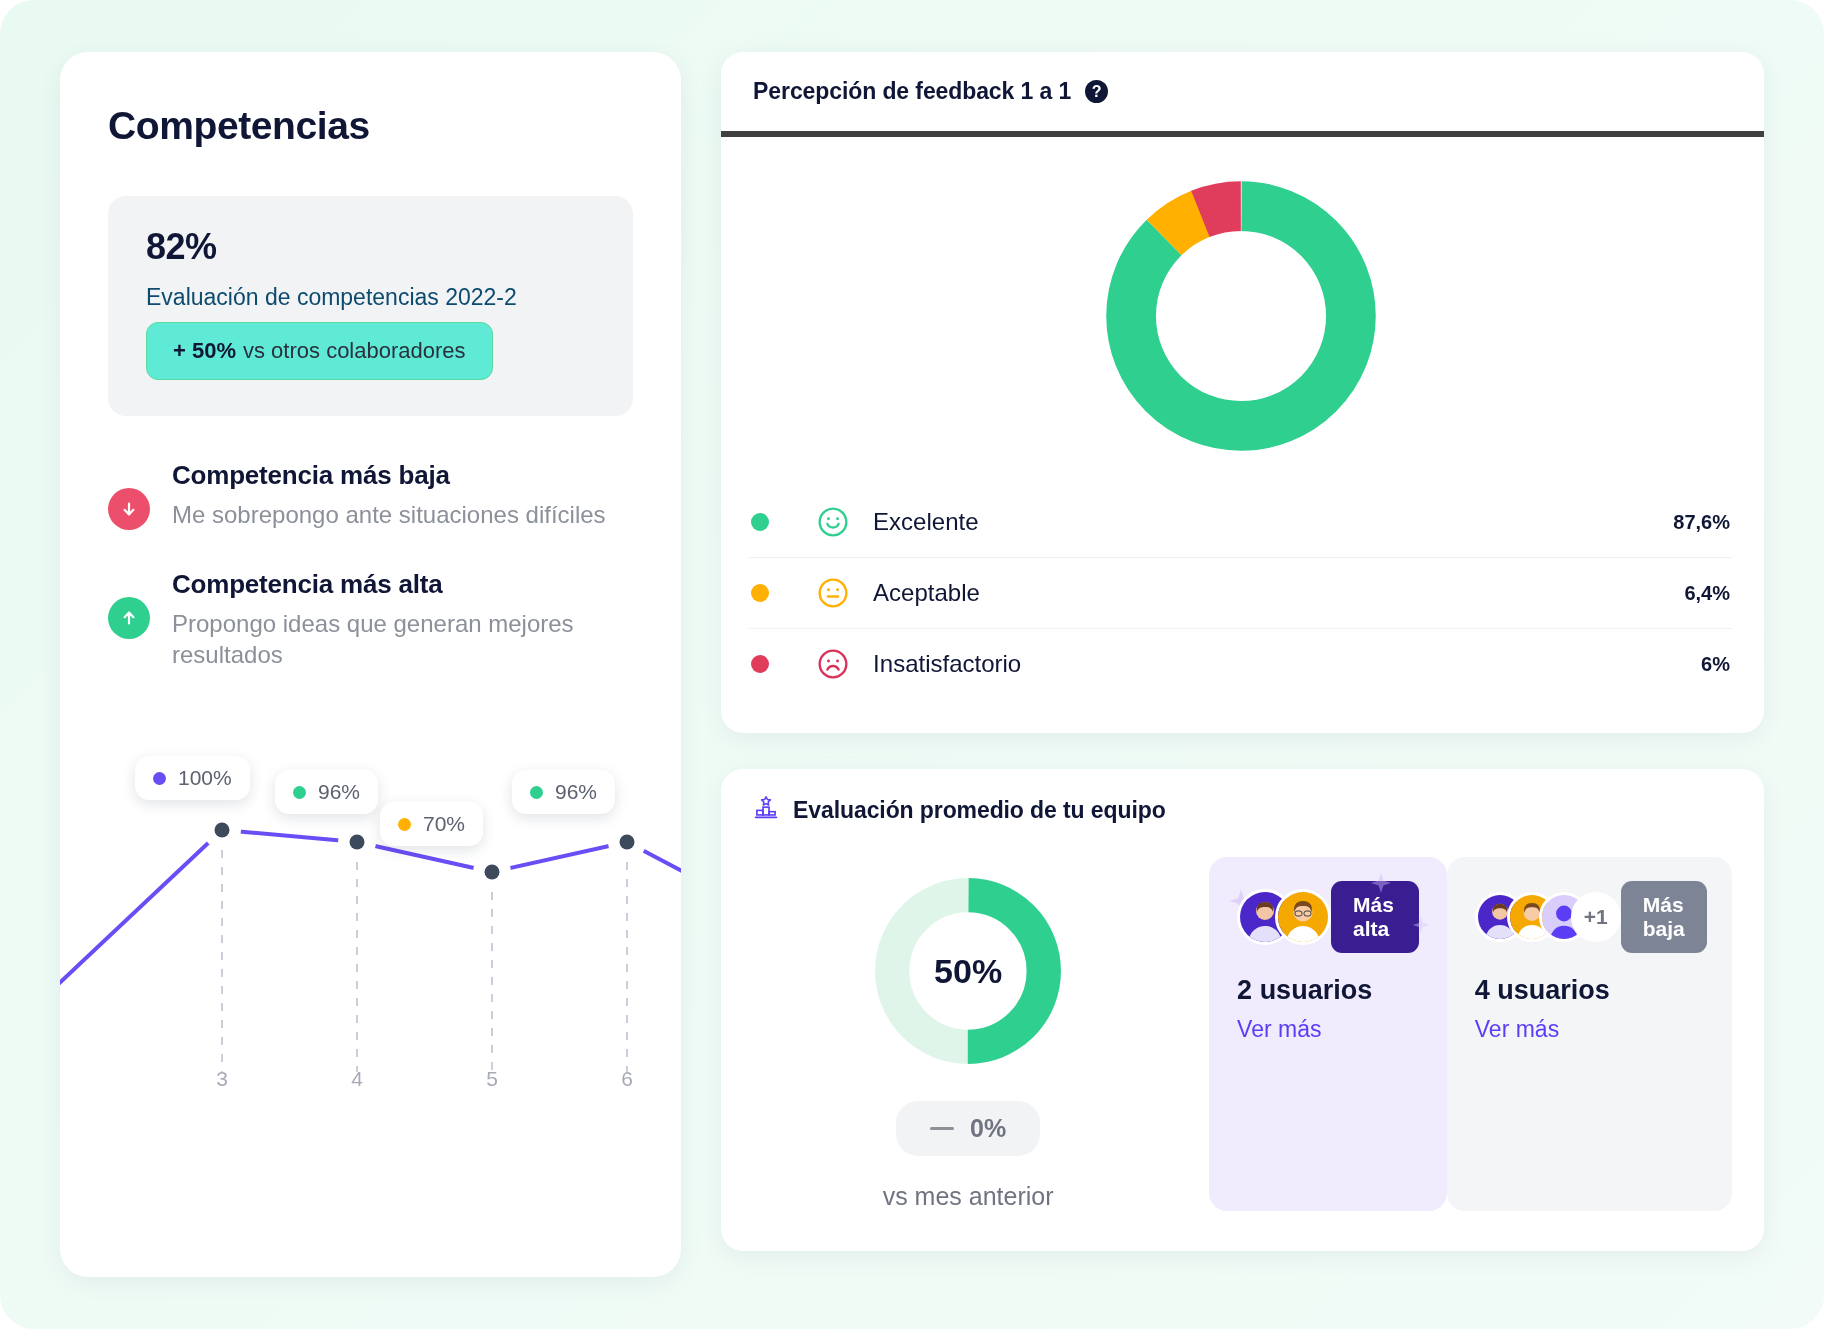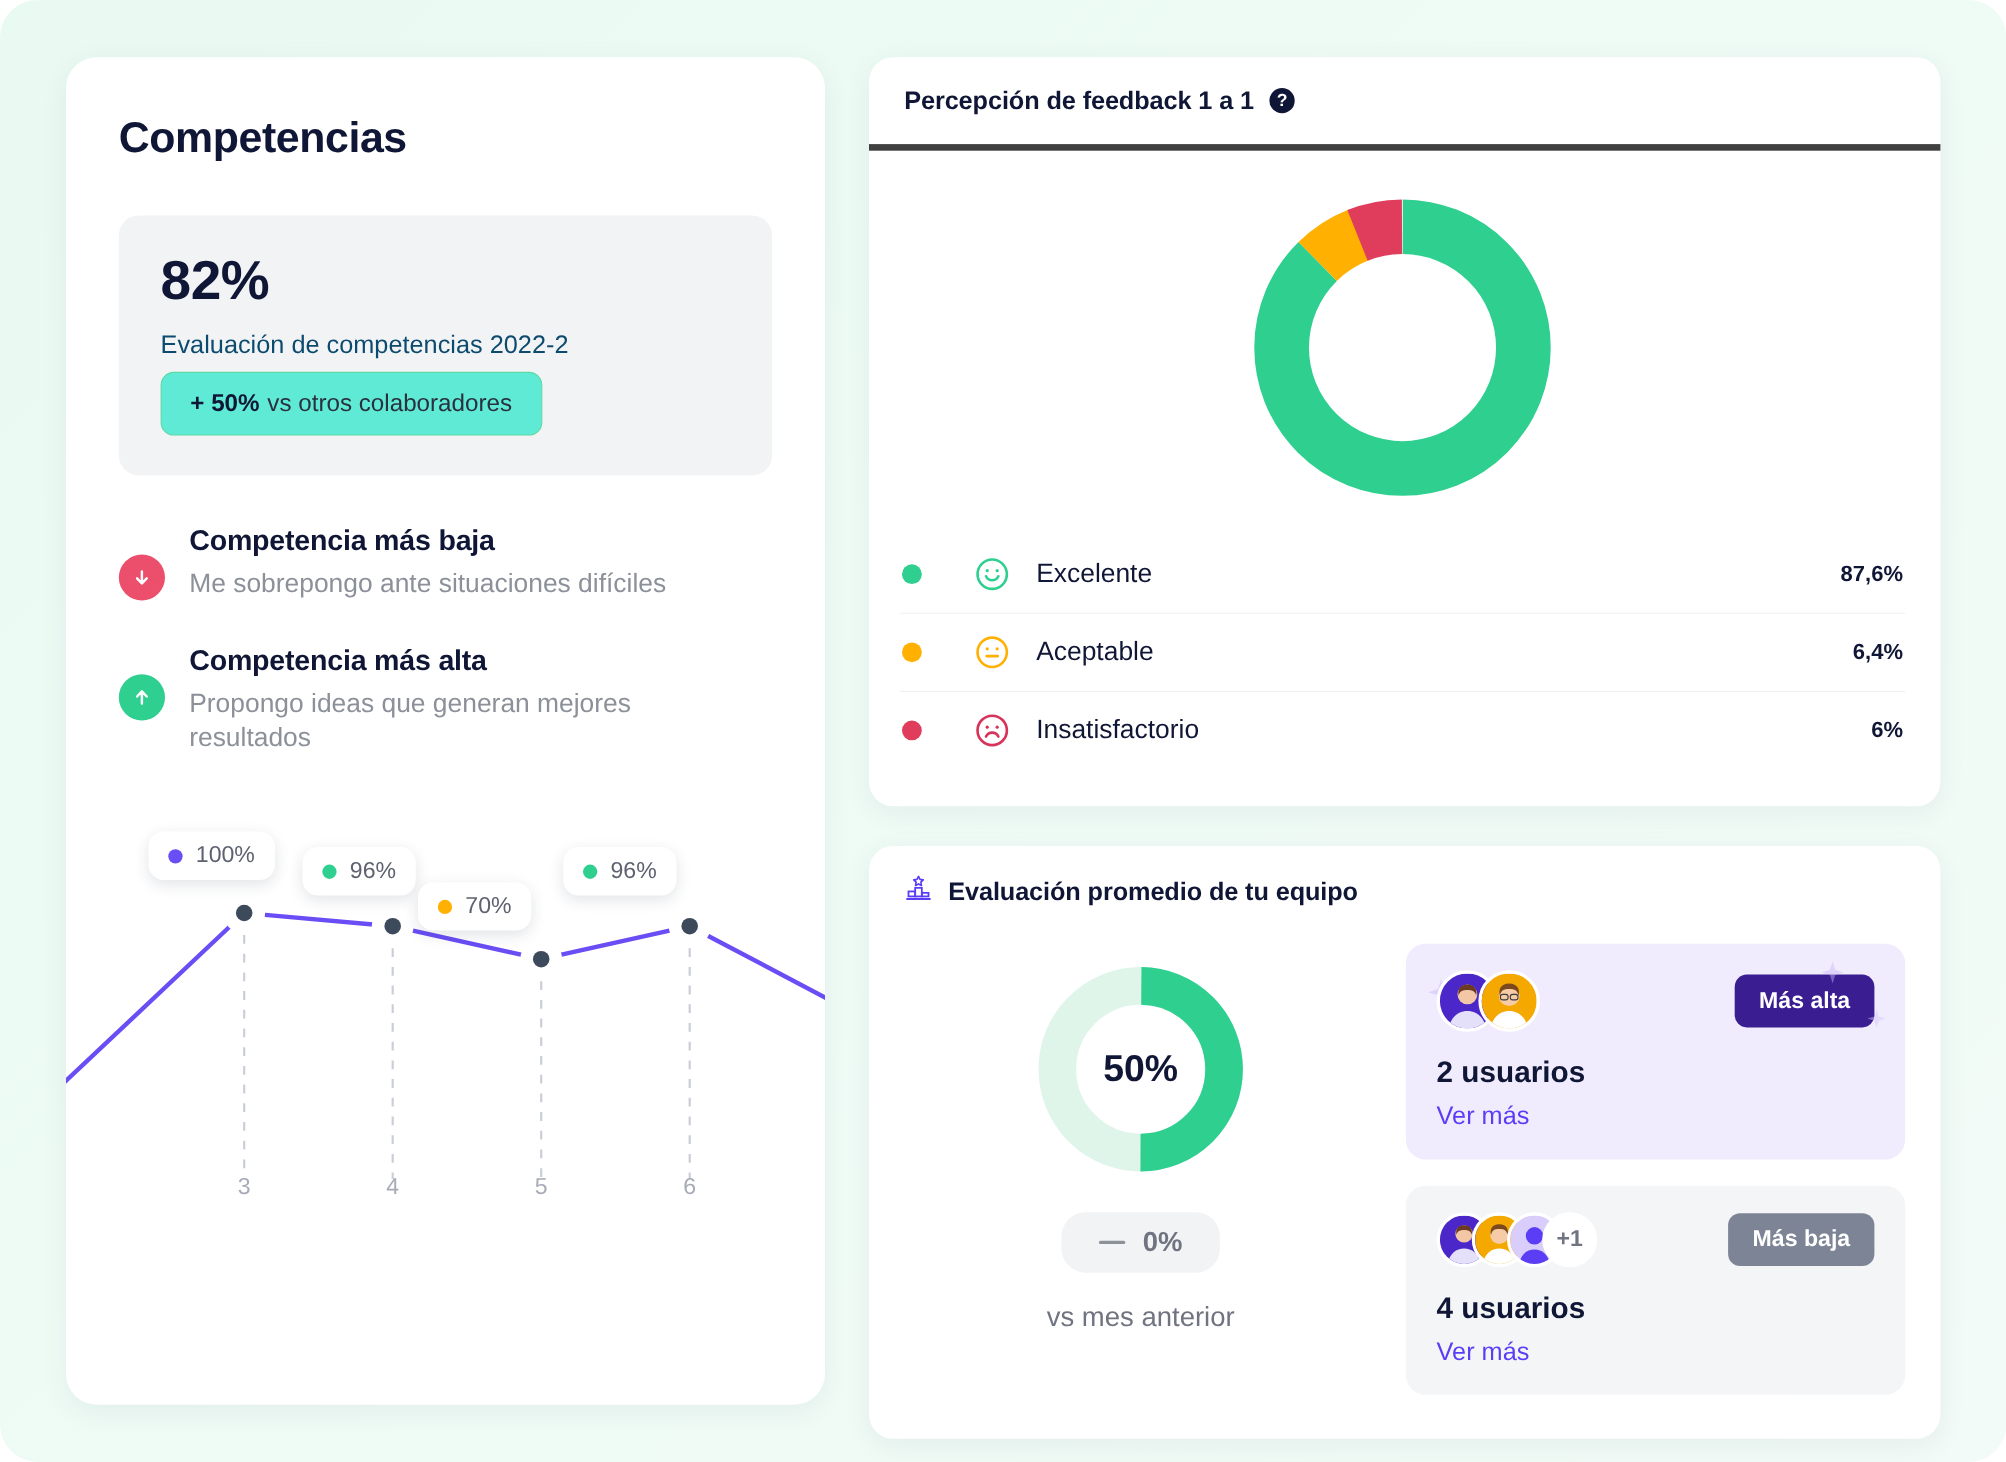--- a/index.html
+++ b/index.html
@@ -42,21 +42,21 @@
     letter-spacing: -0.4px;
     margin-bottom: 48px;
   }
 
   .score-box {
     background: #f1f3f5;
     border-radius: 18px;
     padding: 30px 38px 36px 38px;
   }
   .score-value {
-    font-size: 50px;
+    font-size: 36px;
     font-weight: bold;
     color: #101635;
     letter-spacing: -0.5px;
   }
   .score-caption {
     font-size: 23px;
     color: #0c4a6e;
     margin-top: 16px;
     margin-bottom: 11px;
   }
@@ -199,21 +199,21 @@
     background: #f1f3f5; border-radius: 22px;
     padding: 13px 34px;
     display: flex; align-items: center; gap: 16px;
     font-size: 25px; font-weight: bold; color: #6f7480;
   }
   .delta-dash {
     width: 24px; height: 3px; background: #8b9099; border-radius: 2px;
   }
   .vs-text { margin-top: 26px; font-size: 25px; color: #6f7480; text-align: center; }
 
-  .users-col { flex: 1; display: flex; flex-direction: column; gap: 24px; }
+  .users-col { flex: 1; display: flex; flex-direction: row; }
   .user-card {
     border-radius: 18px;
     padding: 24px 28px 26px 28px;
     position: relative;
     overflow: hidden;
   }
   .user-card.high { background: #f0ebfd; }
   .user-card.low  { background: #f4f5f7; }
   .user-card-top { display: flex; align-items: center; }
   .avatars { display: flex; }

